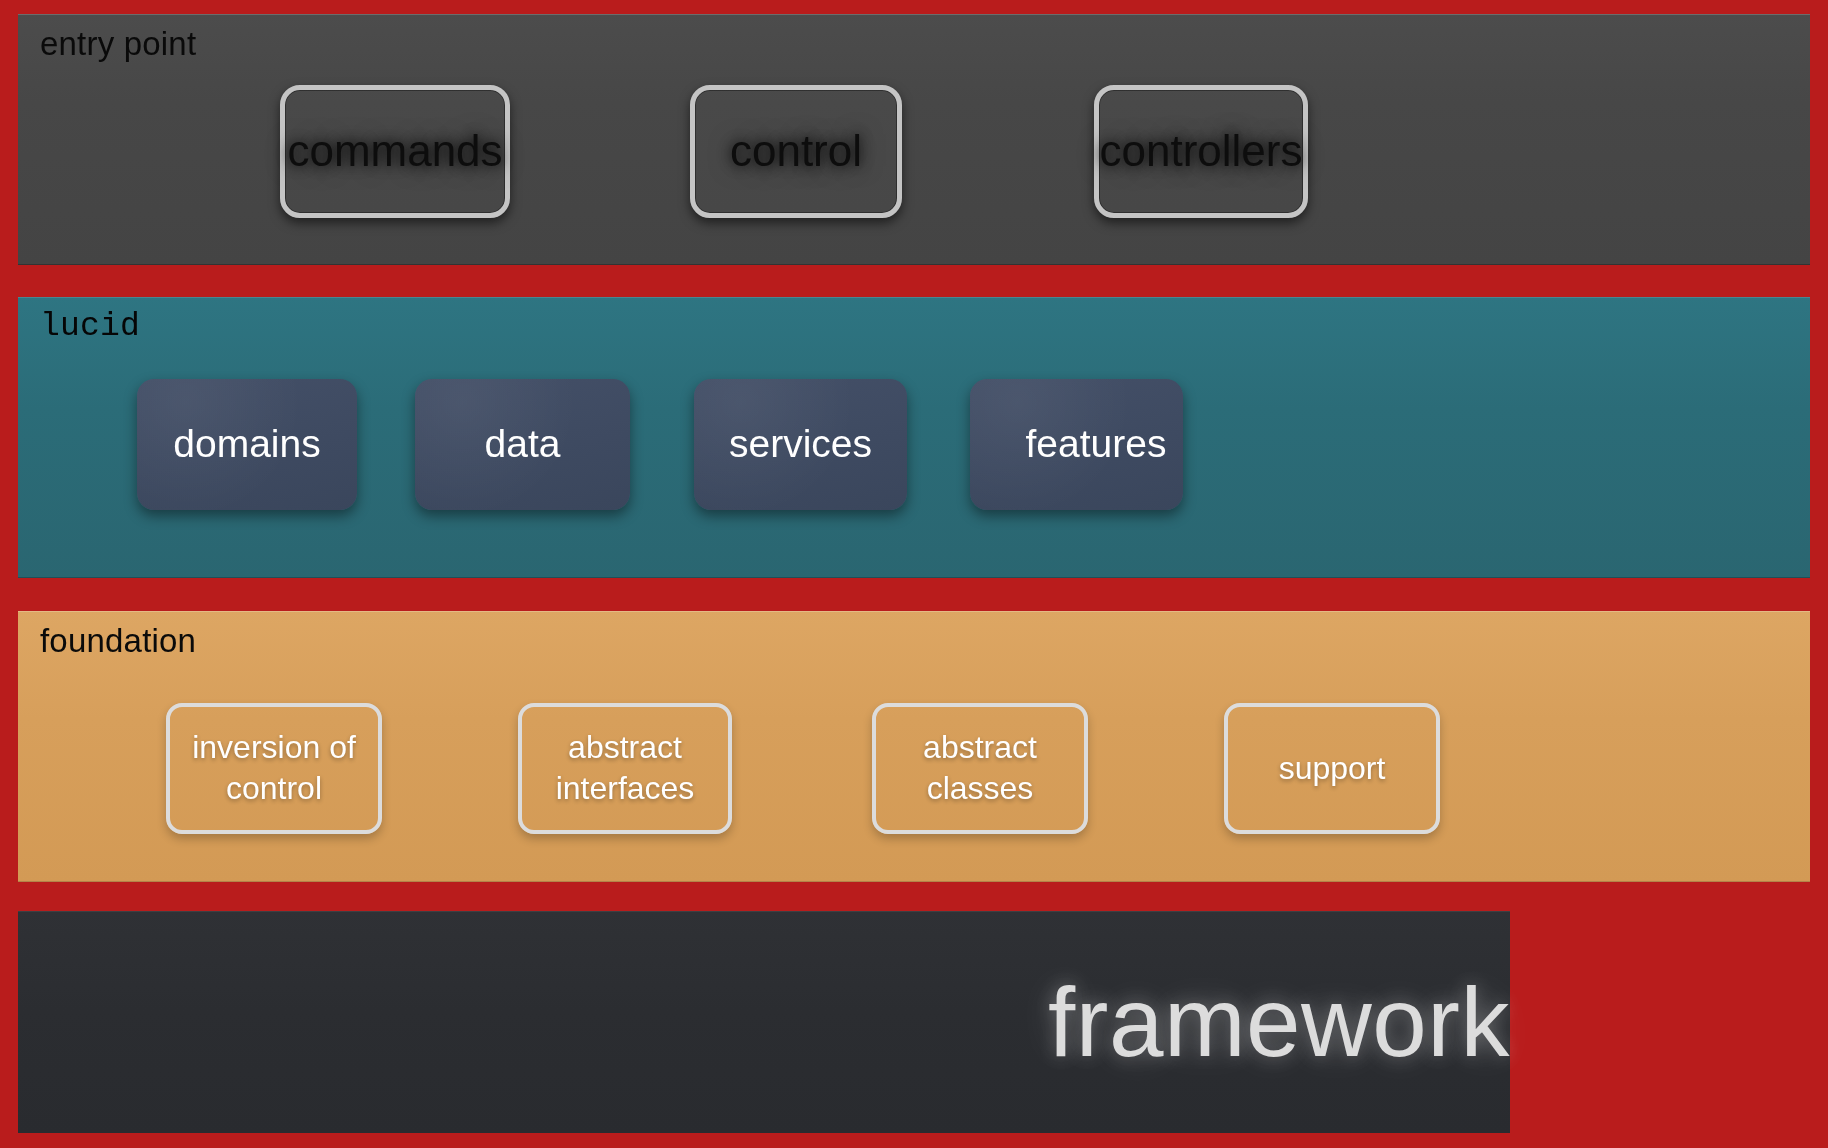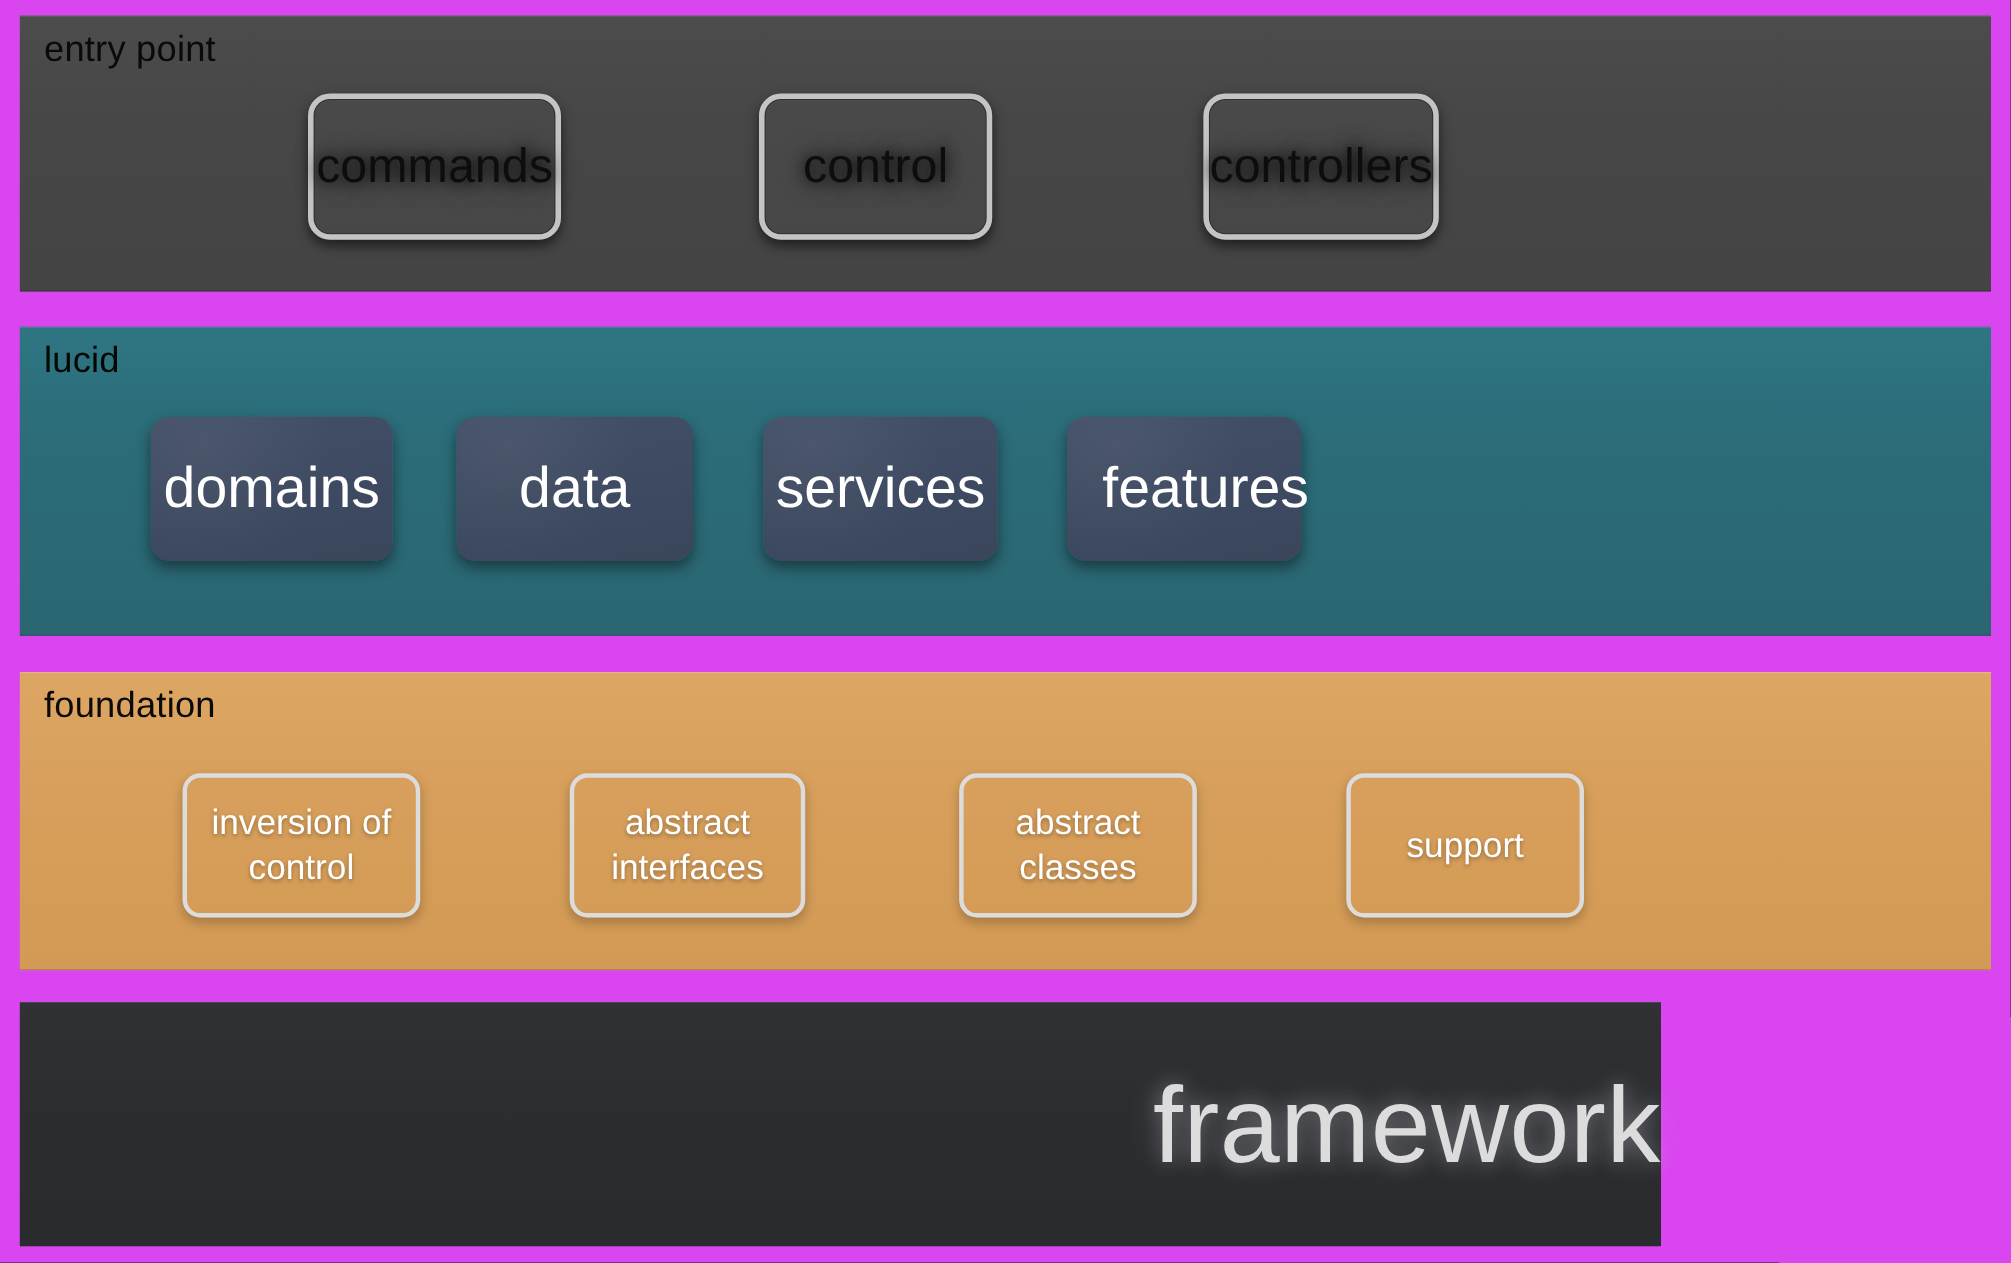--- a/index.html
+++ b/index.html
@@ -4,21 +4,21 @@
 <style>
   html, body {
     margin: 0;
     padding: 0;
     background: #000000;
   }
   #canvas {
     position: relative;
     width: 1828px;
     height: 1148px;
-    background: #d946ef;
+    background: #b91c1c;
     overflow: hidden;
     font-family: "Liberation Sans", sans-serif;
   }
 
   
   .band {
     position: absolute;
     box-sizing: border-box;
   }
   .band-label {
@@ -78,40 +78,40 @@
   
   #band-lucid {
     left: 18px;
     top: 297px;
     width: 1792px;
     height: 281px;
     background: linear-gradient(180deg, #2e7582 0%, #2b6c78 40%, #2a6671 100%);
     box-shadow: inset 0 1px 0 rgba(255,255,255,0.13),
                 inset 0 -1px 0 rgba(0,0,0,0.22);
   }
-  #band-lucid .band-label { color: #060606; }
+  #band-lucid .band-label { color: #060606; font-family: Liberation Mono, monospace; }
   #band-lucid .band-row {
     top: 57px;
     height: 180px;
   }
   .lucid-box {
     position: absolute;
     box-sizing: border-box;
     height: 131px;
     border-radius: 17px;
     background:
       radial-gradient(circle at 22% 18%, rgba(255,255,255,0.05), rgba(255,255,255,0) 58%),
       linear-gradient(170deg, #434f67 0%, #3e4a61 55%, #3a465c 100%);
     display: flex;
     align-items: center;
     justify-content: center;
     box-shadow: 0 6px 13px rgba(0,0,0,0.42);
   }
   .lucid-box .box-label {
-    font-size: 52px;
+    font-size: 39px;
     line-height: 44px;
     color: #ffffff;
     text-align: center;
     white-space: nowrap;
   }
 
   
   #band-foundation {
     left: 18px;
     top: 611px;

